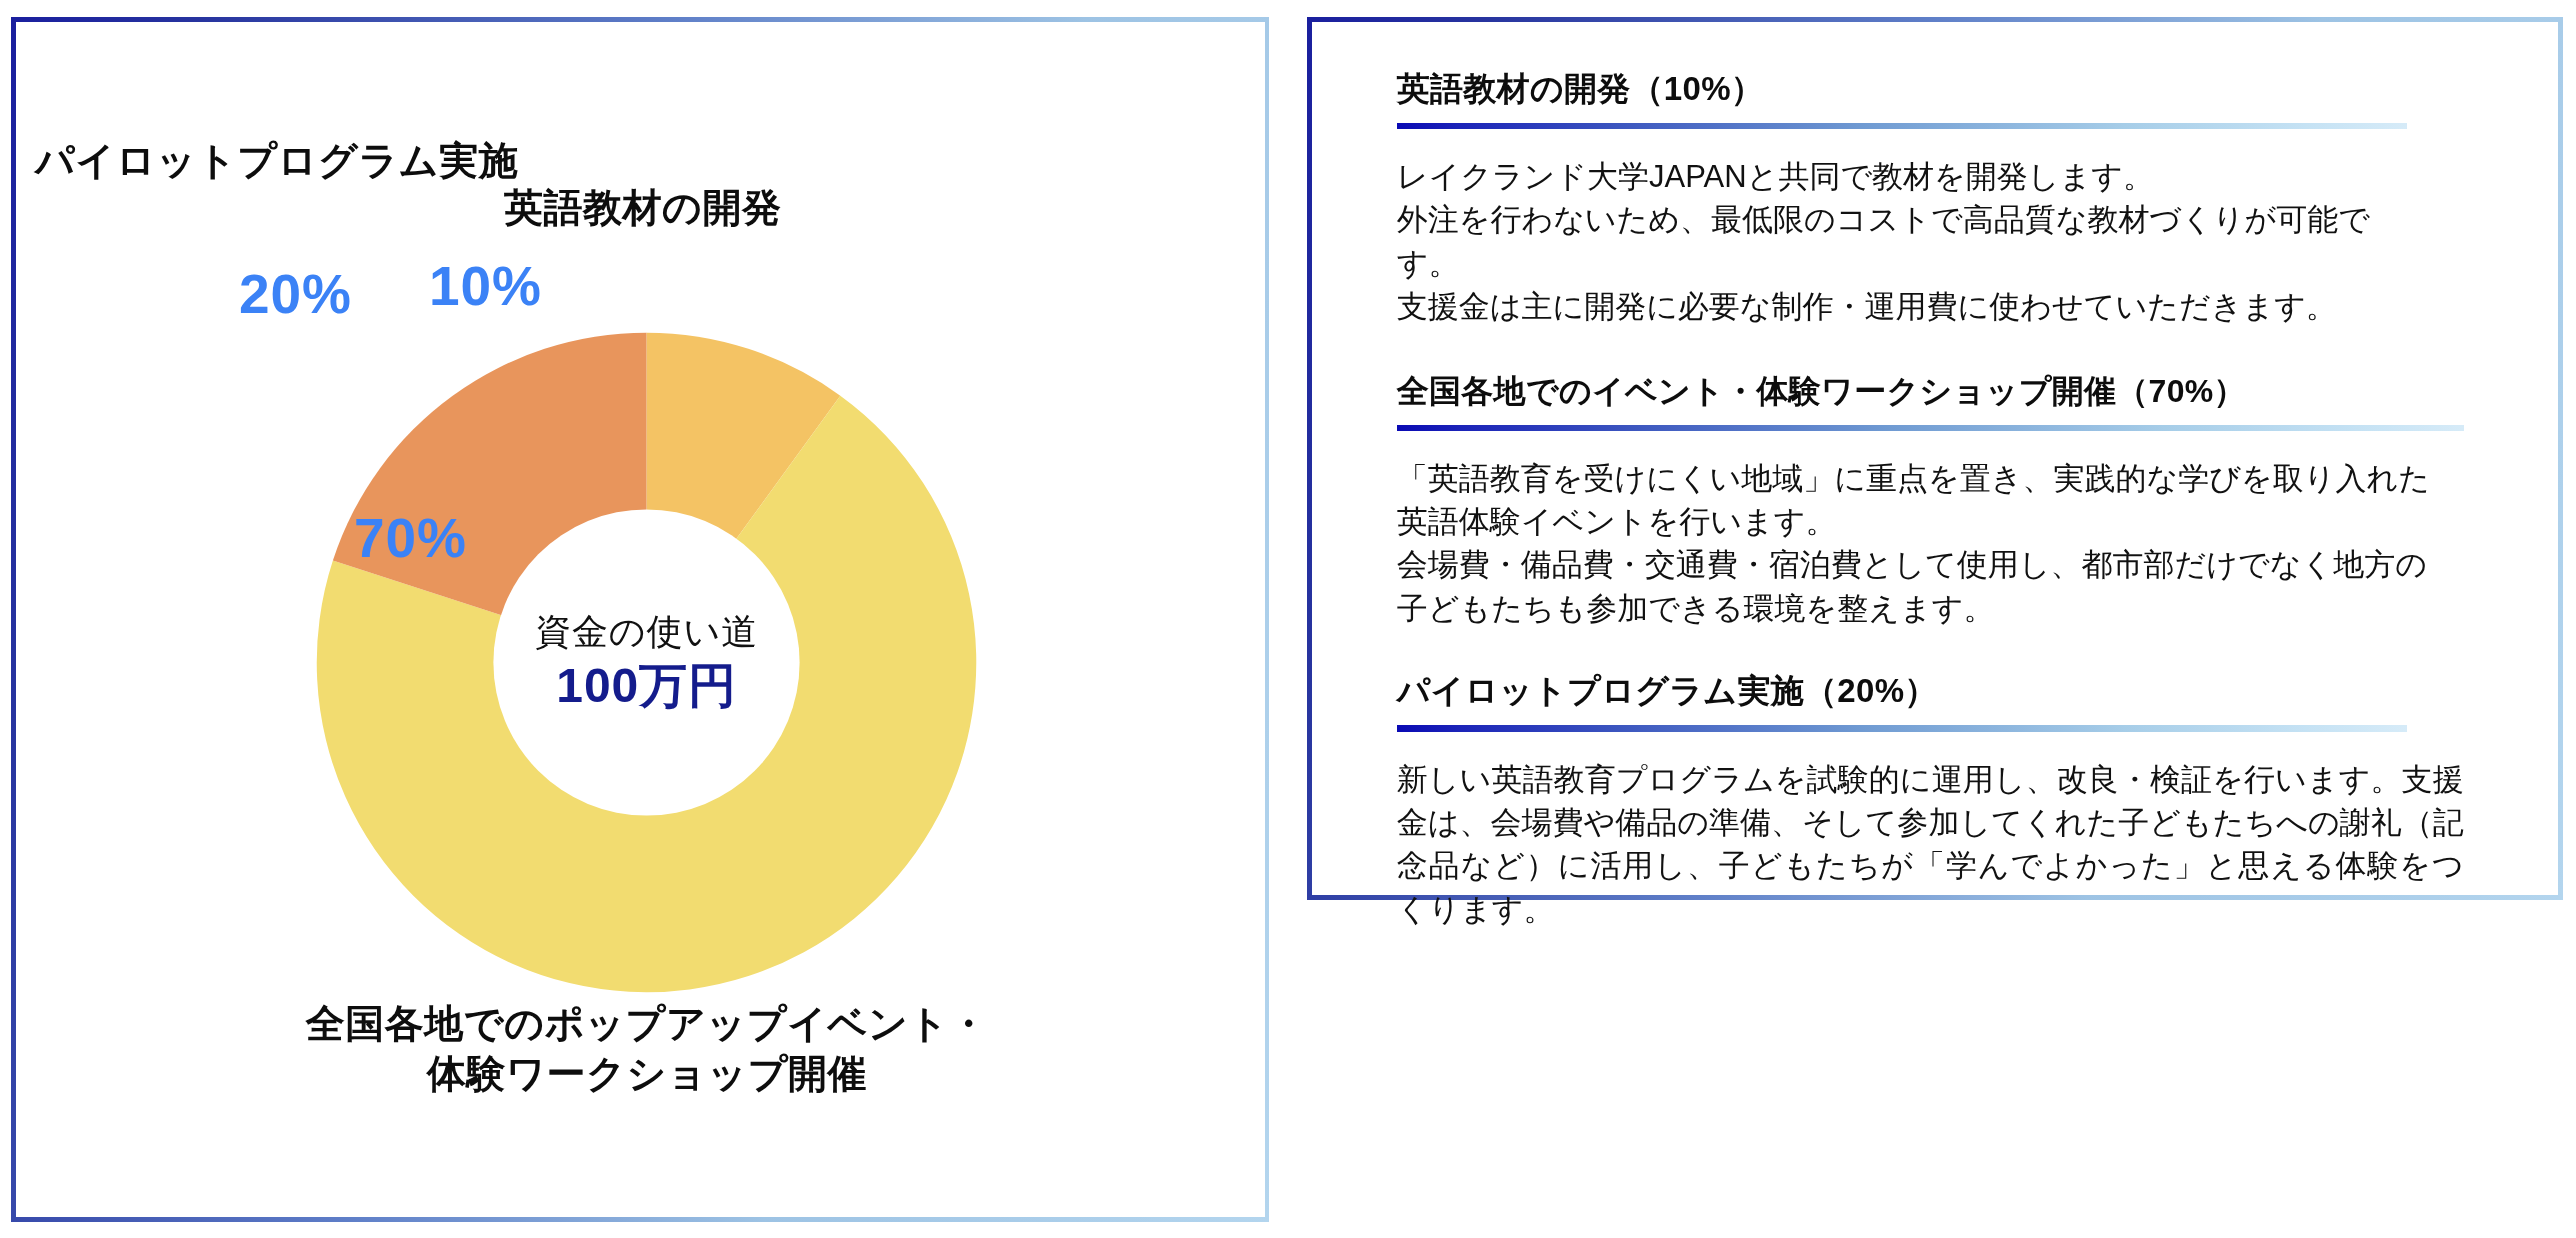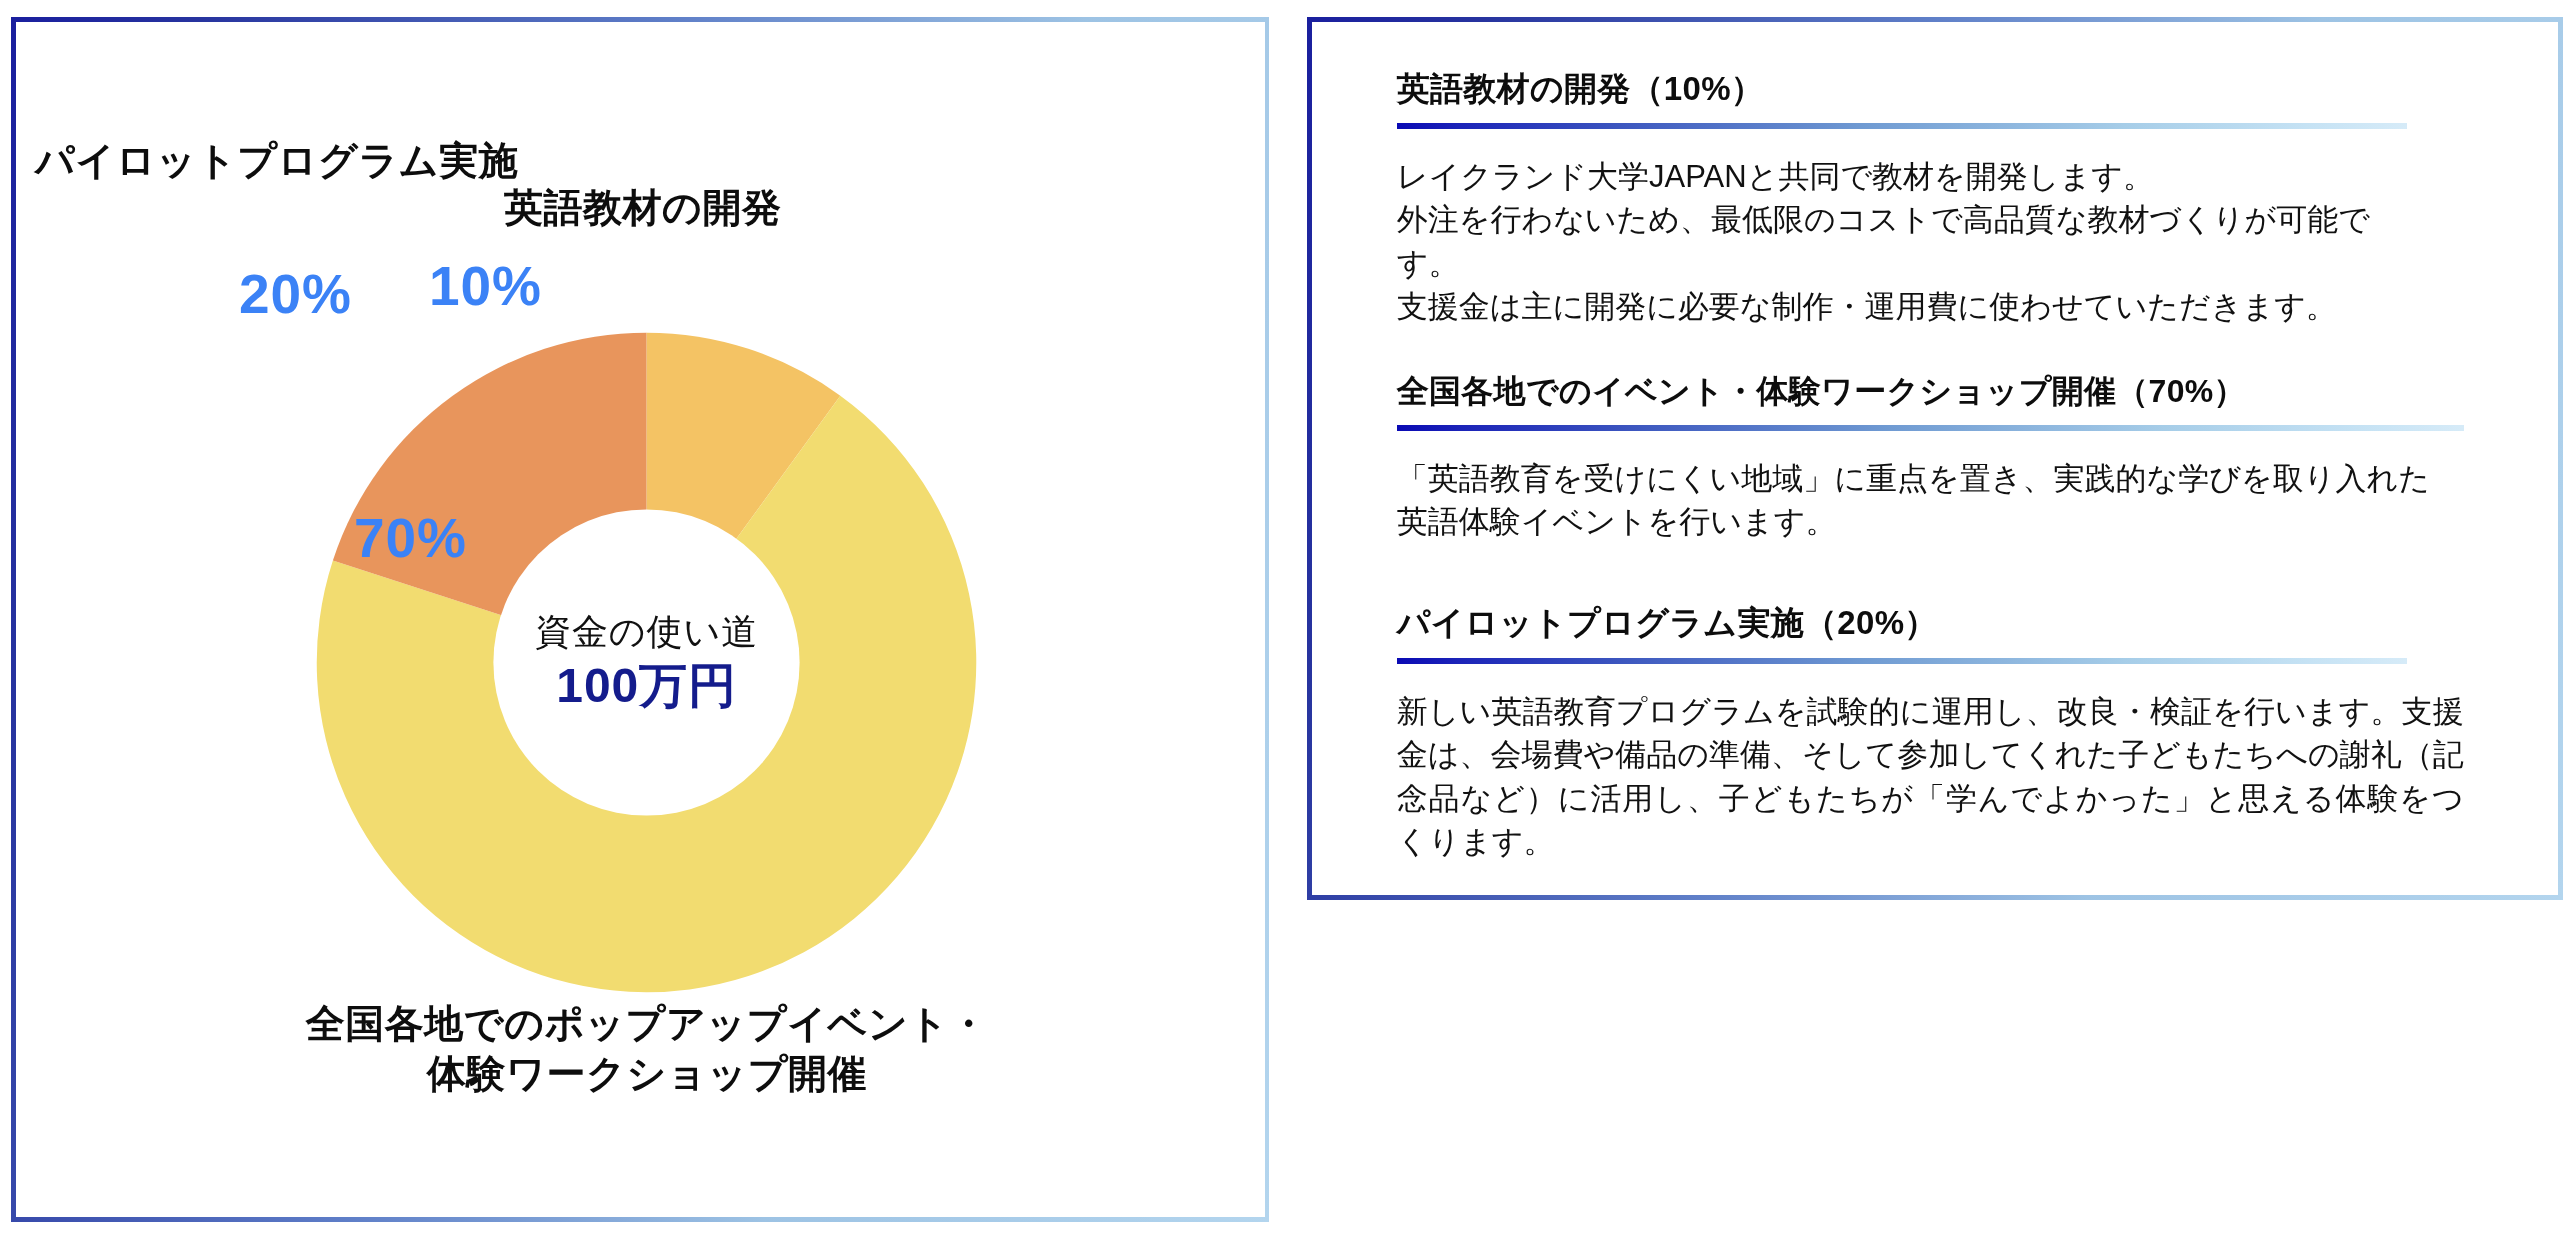--- a/index.html
+++ b/index.html
@@ -160,21 +160,21 @@
   #sec-1 .section-body { width: 1034px; }
   #sec-2 .section-body { width: 1043px; }
   #sec-3 .section-body { width: 1067px; text-align: justify; }
 
   #sec-2 .section-heading { font-size: 32px; }
   #sec-1 .heading-rule { width: 1010px; }
   #sec-2 .heading-rule { width: 1067px; }
   #sec-3 .heading-rule { width: 1010px; }
 
   #sec-1 { margin-bottom: 42px; }
-  #sec-2 { margin-bottom: 59px; }
+  #sec-2 { margin-bottom: 40px; }
 </style>
 </head>
 <body>
 
 <div id="slide">
 
   <div class="panel-frame" id="left-frame">
     <div class="panel-inner">
 
       <div id="chart-area">
@@ -223,20 +223,21 @@
             <p>外注を行わないため、最低限のコストで高品質な教材づくりが可能です。</p>
             <p>支援金は主に開発に必要な制作・運用費に使わせていただきます。</p>
           </div>
         </div>
 
         <div class="section" id="sec-2">
           <div class="section-heading">全国各地でのイベント・体験ワークショップ開催（70%）</div>
           <div class="heading-rule"></div>
           <div class="section-body">
             <p>「英語教育を受けにくい地域」に重点を置き、実践的な学びを取り入れた英語体験イベントを行います。</p>
+            <p>会場費・備品費・交通費・宿泊費として使用し、都市部だけでなく地方の子どもたちも参加できる環境を整えます。</p>
           </div>
         </div>
 
         <div class="section" id="sec-3">
           <div class="section-heading">パイロットプログラム実施（20%）</div>
           <div class="heading-rule"></div>
           <div class="section-body">
             <p>新しい英語教育プログラムを試験的に運用し、改良・検証を行います。支援金は、会場費や備品の準備、そして参加してくれた子どもたちへの謝礼（記念品など）に活用し、子どもたちが「学んでよかった」と思える体験をつくります。</p>
           </div>
         </div>

